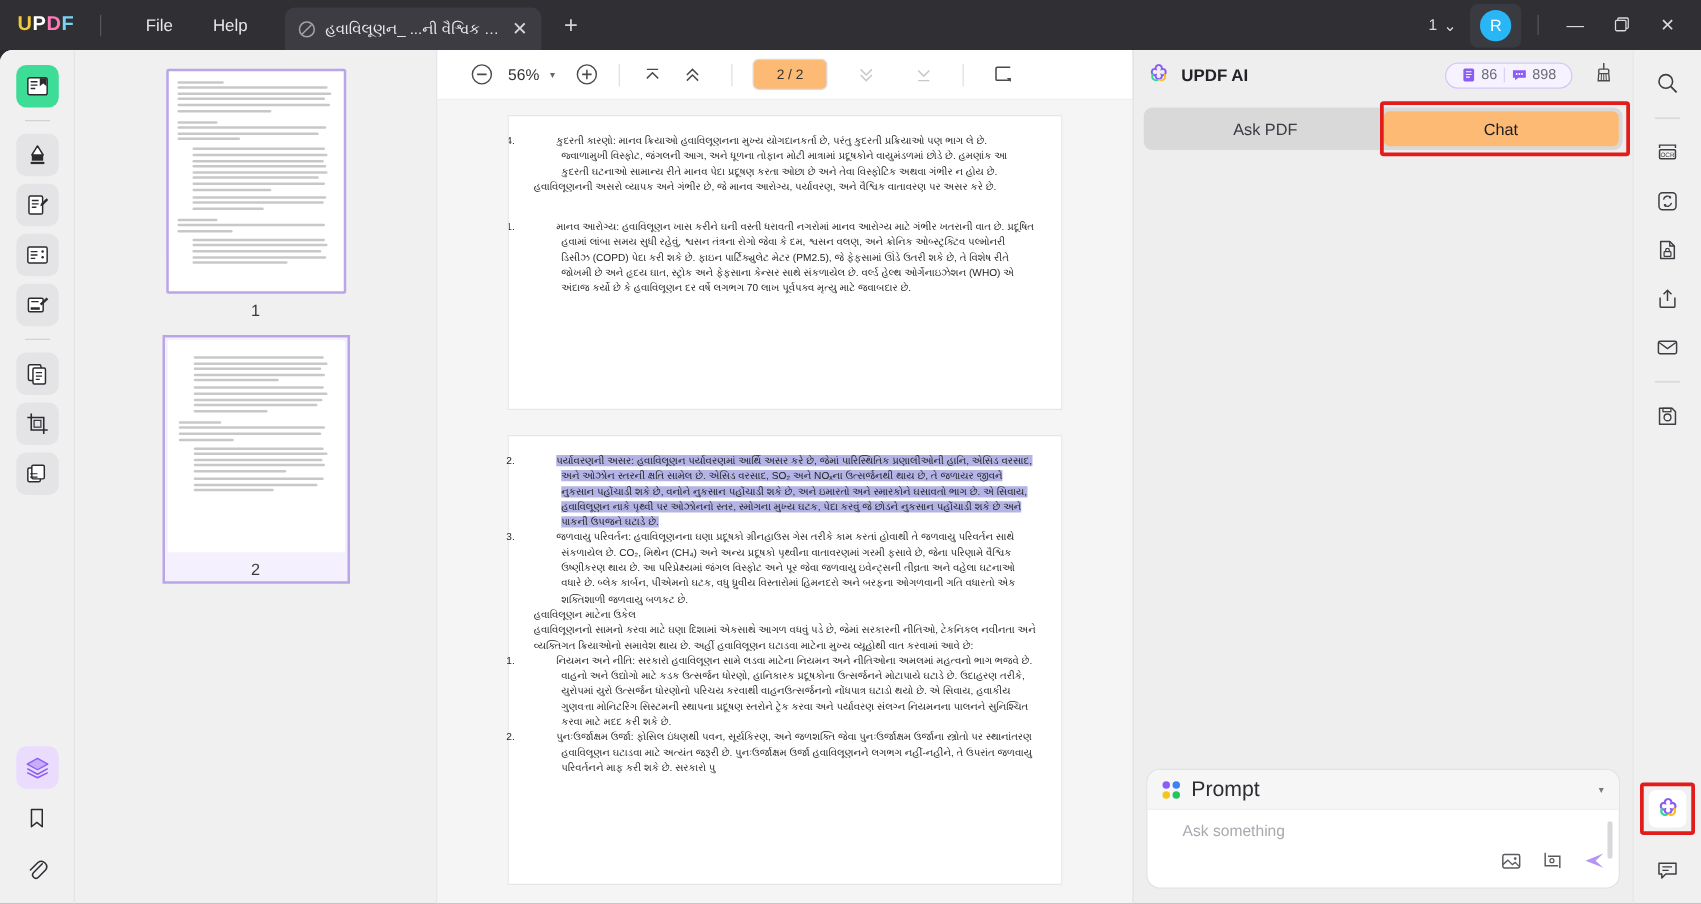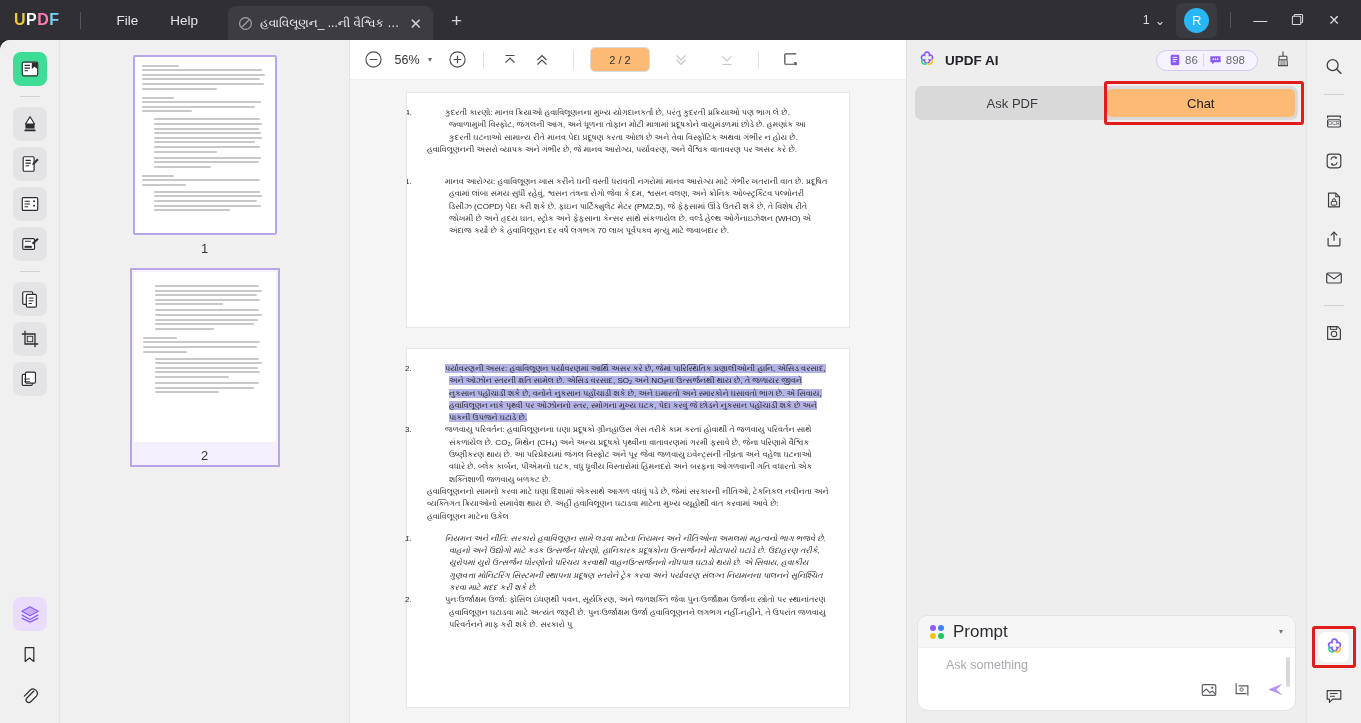--- a/index.html
+++ b/index.html
@@ -86,21 +86,21 @@
   }
   .thumb-page.sel { border-color:#b9a5e8; }
   .thumb-outer.sel { border:2px solid #b9a5e8; background:#f4f0fd; padding:2px; }
   .thumb-label { text-align:center; font-size:13px; color:#3a3a3a; margin-top:6px;}
   .tl { height:2px; background:#9a9a9a; margin:2.6px 0; border-radius:1px; opacity:.55;}
 
   
   .center { flex:1; display:flex; flex-direction:column; background:#f5f5f5; min-width:0;}
   .doc-toolbar {
     height:40px; flex:0 0 40px; background:#fff; display:flex; align-items:center;
-    padding:0 8px; gap:2px; border-bottom:1px solid #eceff1;
+    padding:0 20px; gap:2px; border-bottom:1px solid #eceff1;
   }
   .tbtn { width:30px;height:30px;display:flex;align-items:center;justify-content:center;border-radius:5px;color:#4a4a4a;}
   .tbtn.dim { color:#c7c7cc; }
   .zoom-val { font-size:12.5px; color:#333; padding:0 4px; min-width:34px; text-align:center;}
   .caret { font-size:8px; color:#666; padding:0 8px 0 2px;}
   .tdiv { width:1px;height:18px;background:#e0e0e3;margin:0 9px;}
   .pagebox {
     border:1px solid #dcdce0; border-radius:5px; height:25px; min-width:60px;
     display:flex;align-items:center;justify-content:center; font-size:11px; color:#333;
     padding:0 10px; background:#fdba74;
@@ -438,23 +438,23 @@
           </div>
         </div>
 
         <div class="page-sheet" style="min-height:360px;">
           <div class="ptxt ind">
             <span class="num">2.</span><span class="hl">પર્યાવરણની અસર: હવાવિલૂણન પર્યાવરણમાં આર્થિ અસર કરે છે, જેમાં પારિસ્થિતિક પ્રણાલીઓની હાનિ, એસિડ વરસાદ, અને ઓઝોન સ્તરની ક્ષતિ સામેલ છે. એસિડ વરસાદ, SO₂ અને NOₓના ઉત્સર્જનથી થાય છે, તે જળાયર જીવને નુકસાન પહોંચાડી શકે છે, વનોને નુકસાન પહોંચાડી શકે છે, અને ઇમારતો અને સ્મારકોને ઘસાવતો ભાગ છે. એ સિવાય, હવાવિલૂણન નાકે પૃથ્વી પર ઓઝોનનો સ્તર, સ્મોગના મુખ્ય ઘટક, પેદા કરવું જે છોડને નુકસાન પહોંચાડી શકે છે અને પાકની ઉપજને ઘટાડે છે.</span>
           </div>
           <div class="ptxt ind">
             <span class="num">3.</span><span>જળવાયુ પરિવર્તન: હવાવિલૂણનના ઘણા પ્રદૂષકો ગ્રીનહાઉસ ગેસ તરીકે કામ કરતાં હોવાથી તે જળવાયુ પરિવર્તન સાથે સંકળાયેલ છે. CO₂, મિથેન (CH₄) અને અન્ય પ્રદૂષકો પૃથ્વીના વાતાવરણમાં ગરમી ફસાવે છે, જેના પરિણામે વૈશ્વિક ઉષ્ણીકરણ થાય છે. આ પરિપ્રેક્ષ્યમાં જંગલ વિસ્ફોટ અને પૂર જેવા જળવાયુ ઇવેન્ટ્સની તીવ્રતા અને વહેલા ઘટનાઓ વધારે છે. બ્લેક કાર્બન, પીએમનો ઘટક, વધુ ધ્રુવીય વિસ્તારોમાં હિમનદરો અને બરફના ઓગળવાની ગતિ વધારતો એક શક્તિશાળી જળવાયુ બળકટ છે.</span>
           </div>
+          <div class="ptxt h">હવાવિલૂણન માટેના ઉકેલ</div>
           <div class="ptxt">હવાવિલૂણનનો સામનો કરવા માટે ઘણા દિશામાં એકસાથે આગળ વધવું પડે છે, જેમાં સરકારની નીતિઓ, ટેકનિકલ નવીનતા અને વ્યક્તિગત ક્રિયાઓનો સમાવેશ થાય છે. અહીં હવાવિલૂણન ઘટાડવા માટેના મુખ્ય વ્યૂહોથી વાત કરવામાં આવે છે:</div>
-          <div class="ptxt h">હવાવિલૂણન માટેના ઉકેલ</div>
-          <div class="ptxt ind" style="margin-top:10px;font-style:italic;">
+          <div class="ptxt ind" style="margin-top:0;">
             <span class="num">1.</span><span>નિયમન અને નીતિ: સરકારો હવાવિલૂણન સામે લડવા માટેના નિયમન અને નીતિઓના અમલમાં મહત્વનો ભાગ ભજવે છે. વાહનો અને ઉદ્યોગો માટે કડક ઉત્સર્જન ધોરણો, હાનિકારક પ્રદૂષકોના ઉત્સર્જનને મોટાપાયે ઘટાડે છે. ઉદાહરણ તરીકે, યુરોપમાં યુરો ઉત્સર્જન ધોરણોનો પરિચય કરવાથી વાહનઉત્સર્જનનો નોંધપાત્ર ઘટાડો થયો છે. એ સિવાય, હવાકીય ગુણવત્તા મોનિટરિંગ સિસ્ટમની સ્થાપના પ્રદૂષણ સ્તરોને ટ્રેક કરવા અને પર્યાવરણ સંલગ્ન નિયમનના પાલનને સુનિશ્ચિત કરવા માટે મદદ કરી શકે છે.</span>
           </div>
           <div class="ptxt ind">
             <span class="num">2.</span><span>પુનઃઉર્જાક્ષમ ઉર્જા: ફોસિલ ઇંધણથી પવન, સૂર્યકિરણ, અને જળશક્તિ જેવા પુનઃઉર્જાક્ષમ ઉર્જાના સ્ત્રોતો પર સ્થાનાંતરણ હવાવિલૂણન ઘટાડવા માટે અત્યંત જરૂરી છે. પુનઃઉર્જાક્ષમ ઉર્જા હવાવિલૂણનને લગભગ નહીં-નહીને, તે ઉપરાંત જળવાયુ પરિવર્તનને માફ કરી શકે છે. સરકારો પુ</span>
           </div>
         </div>
       </div>
     </div>
 
     <div class="ai">

